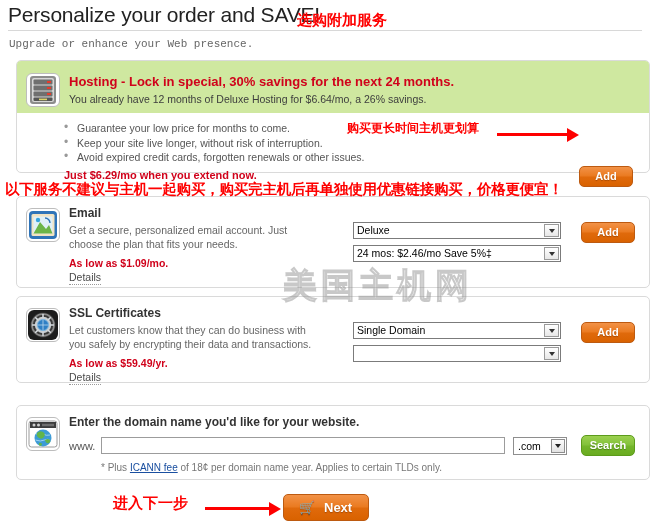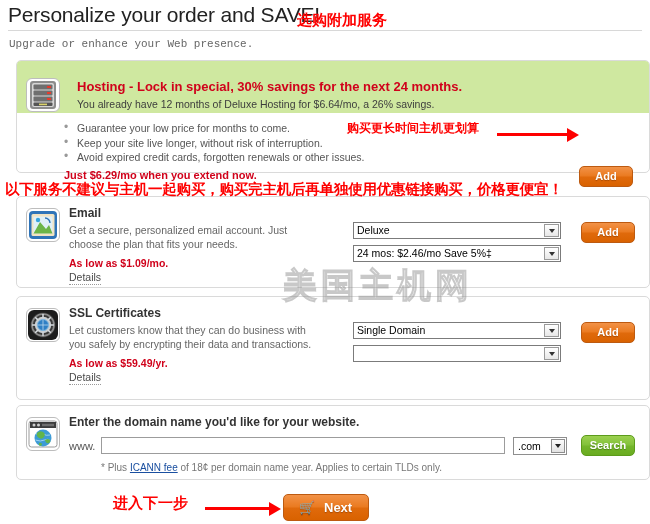--- a/index.html
+++ b/index.html
@@ -58,23 +58,22 @@
     top: 60px;
     width: 634px;
     height: 113px;
   }
   .hosting-banner {
     background: #cfe8a0;
     border-bottom: 1px solid #cfe8a0;
     border-radius: 4px 4px 0 0;
     height: 45px;
     display: flex;
-    align-items: flex-end;
+    align-items: center;
     padding: 6px 0 0 0;
-    gap: 8px;
   }
   .hosting-banner .ico-wrap {
     width: 52px;
     display: flex;
     justify-content: center;
     padding-top: 1px;
   }
   .hosting-text h2 {
     margin: 0;
     font-size: 13px;
@@ -124,21 +123,21 @@
 
   
   .prod-card {
     position: absolute;
     left: 8px;
     width: 634px;
     box-sizing: border-box;
     padding: 9px 0 9px 0;
   }
   #email-card  { top: 196px; height: 92px; }
-  #ssl-card    { top: 296px; height: 104px; }
+  #ssl-card    { top: 296px; height: 87px; }
   #domain-card { top: 405px; height: 75px; }
 
   .prod-inner {
     display: flex;
     align-items: flex-start;
   }
   .prod-ico {
     width: 52px;
     flex: 0 0 52px;
     display: flex;

